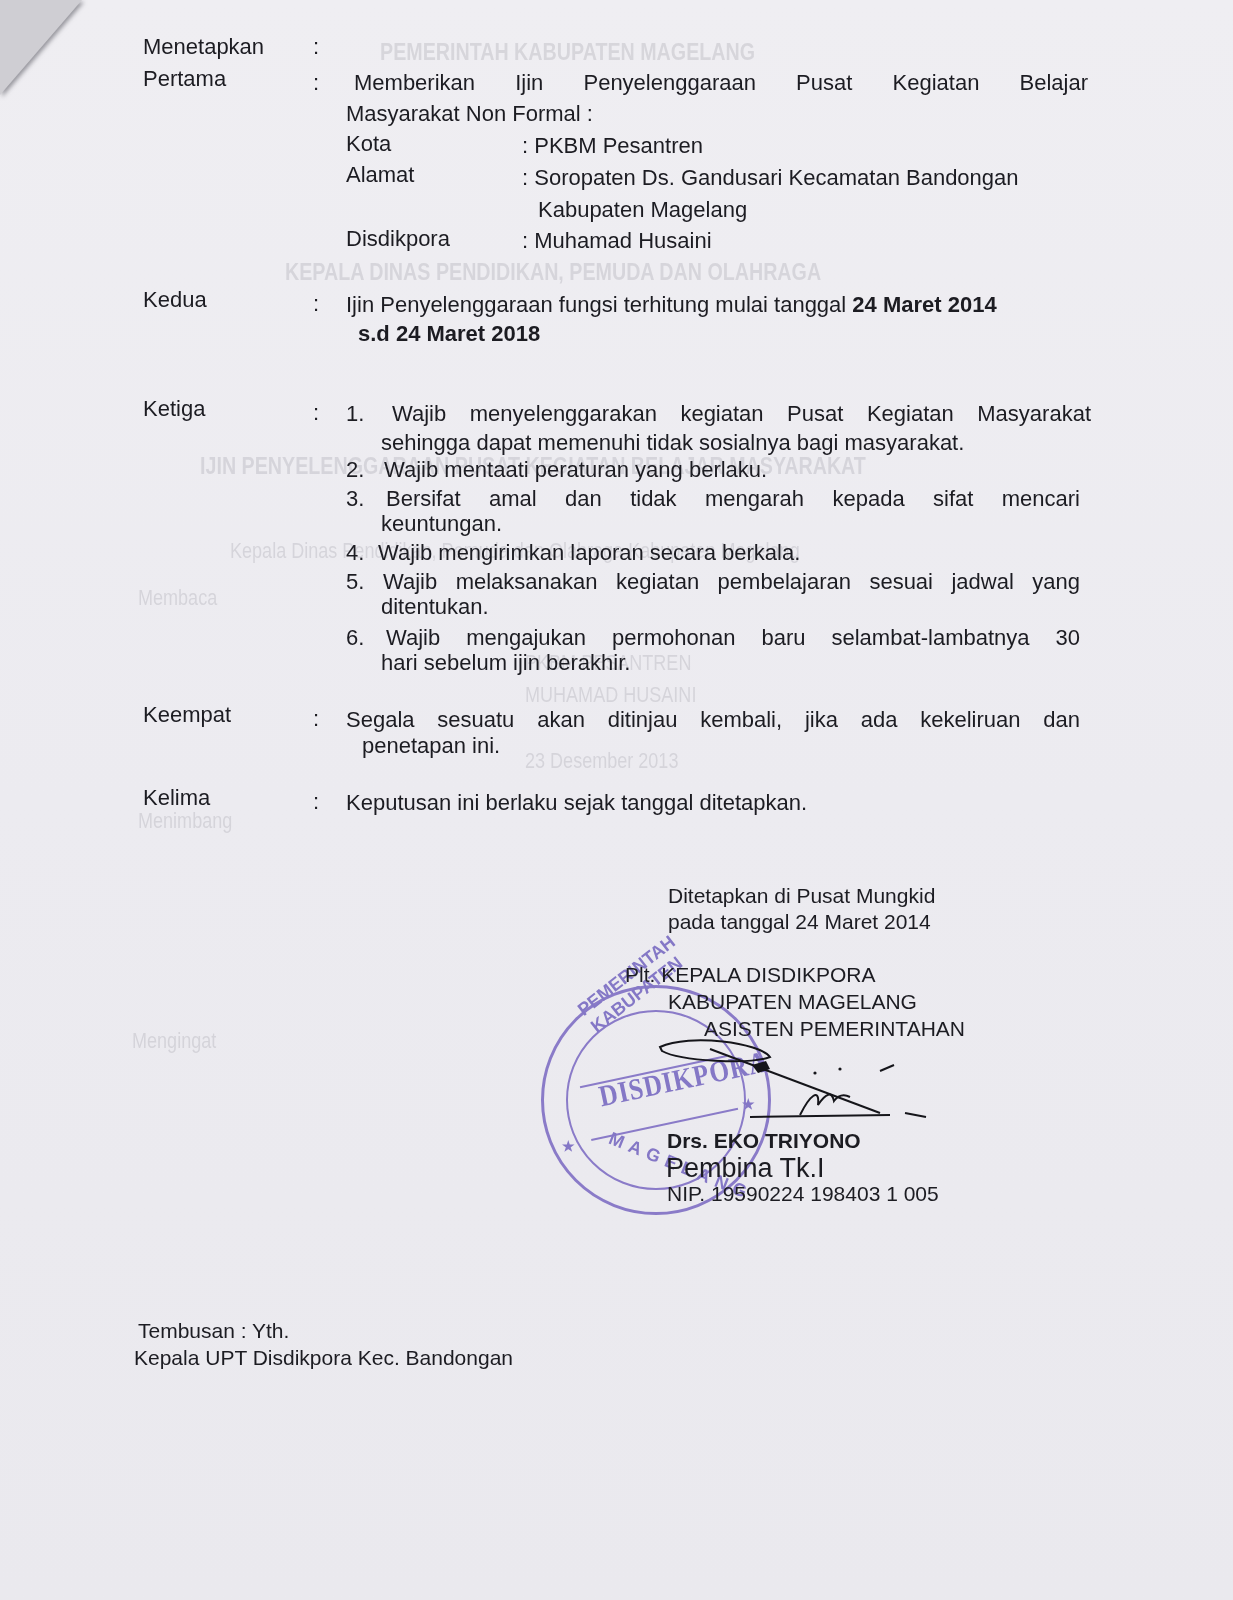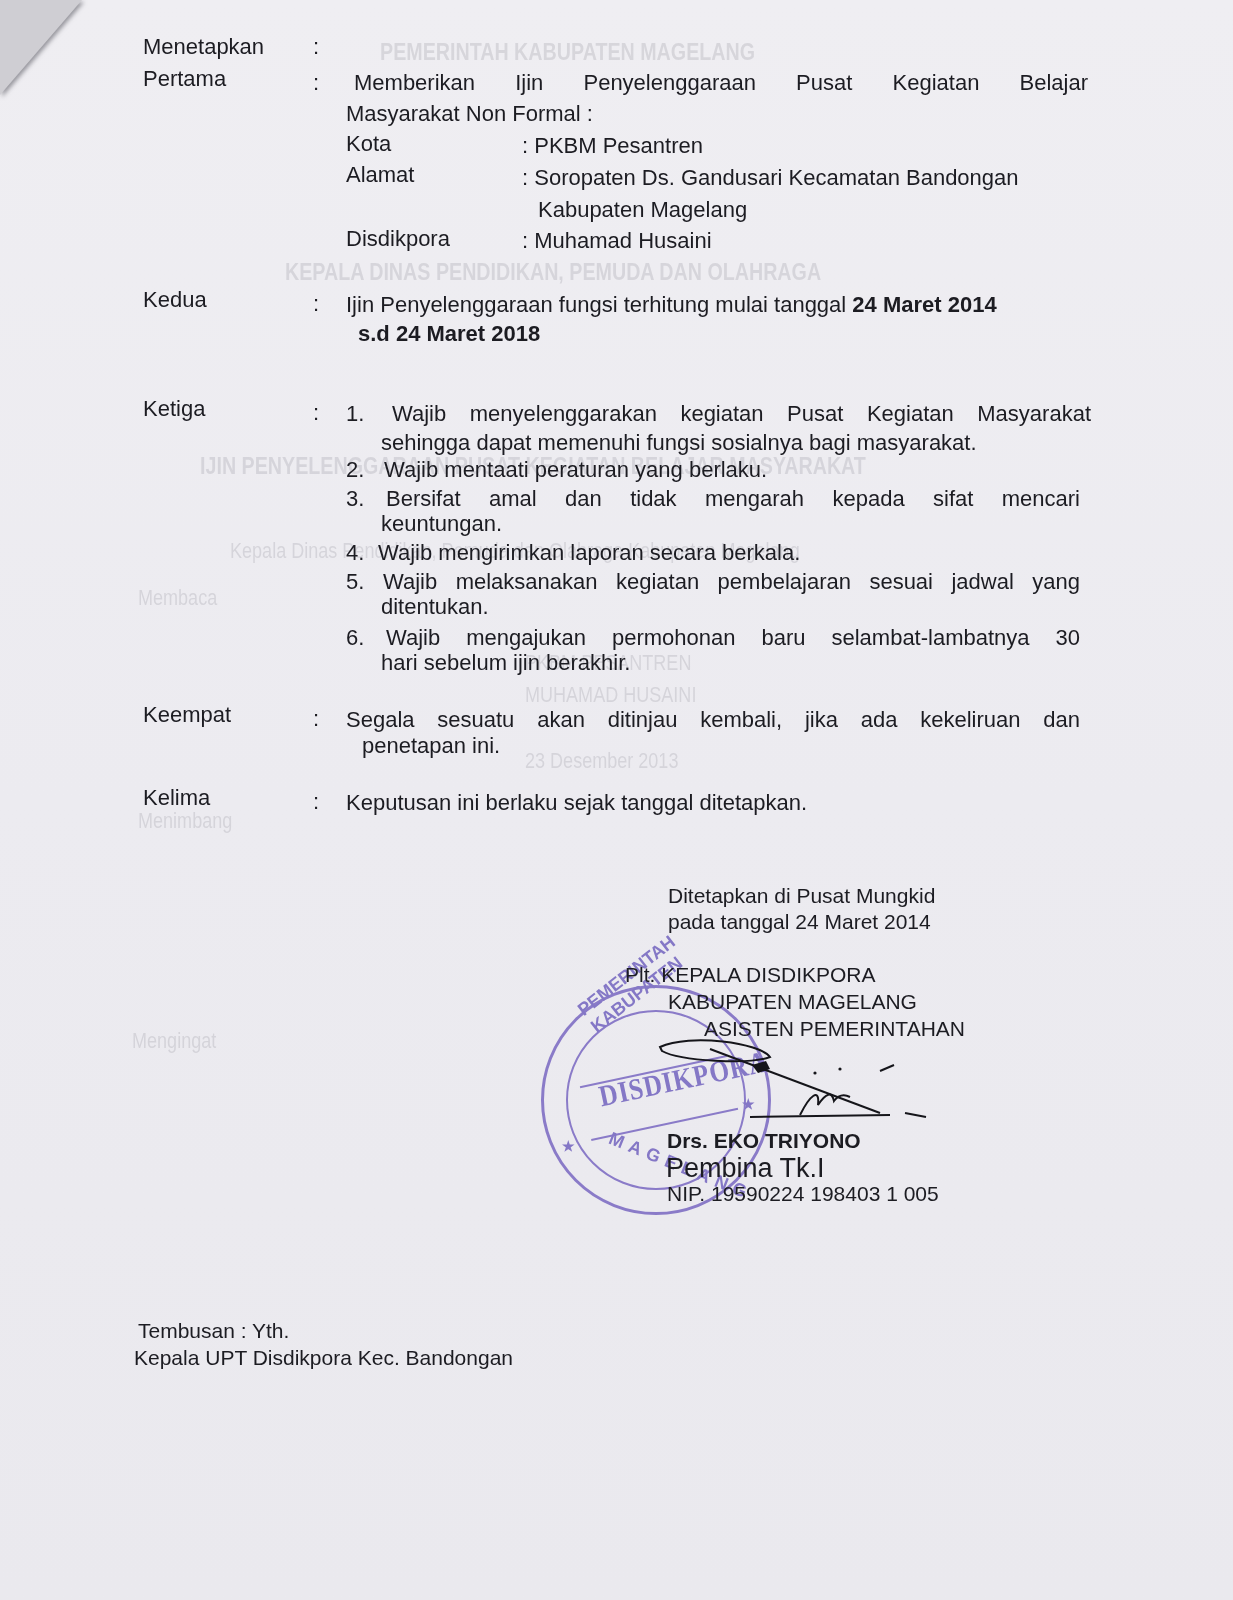--- a/index.html
+++ b/index.html
@@ -98,21 +98,21 @@
     </div>
     <div class="line bold" style="left:358px;top:321px;">s.d  24 Maret  2018</div>
   </section>
 
   <section>
     <div class="line label" style="top:396px;">Ketiga</div>
     <div class="line colon" style="top:400px;">:</div>
 
     <div class="line" style="left:346px;top:401px;">1.</div>
     <div class="line justify" style="left:381px;top:401px;width:699px;margin-left:11px;">Wajib menyelenggarakan kegiatan Pusat Kegiatan Masyarakat</div>
-    <div class="line" style="left:381px;top:430px;">sehingga dapat memenuhi fungsi sosialnya bagi  masyarakat.</div>
+    <div class="line" style="left:381px;top:430px;">sehingga dapat memenuhi tidak sosialnya bagi  masyarakat.</div>
 
     <div class="line" style="left:346px;top:457px;">2.</div>
     <div class="line" style="left:384px;top:457px;">Wajib mentaati peraturan yang berlaku.</div>
 
     <div class="line" style="left:346px;top:486px;">3.</div>
     <div class="line justify" style="left:386px;top:486px;width:694px;">Bersifat amal dan tidak mengarah kepada sifat mencari</div>
     <div class="line" style="left:381px;top:511px;">keuntungan.</div>
 
     <div class="line" style="left:346px;top:540px;">4.</div>
     <div class="line" style="left:378px;top:540px;">Wajib mengirimkan laporan secara berkala.</div>

